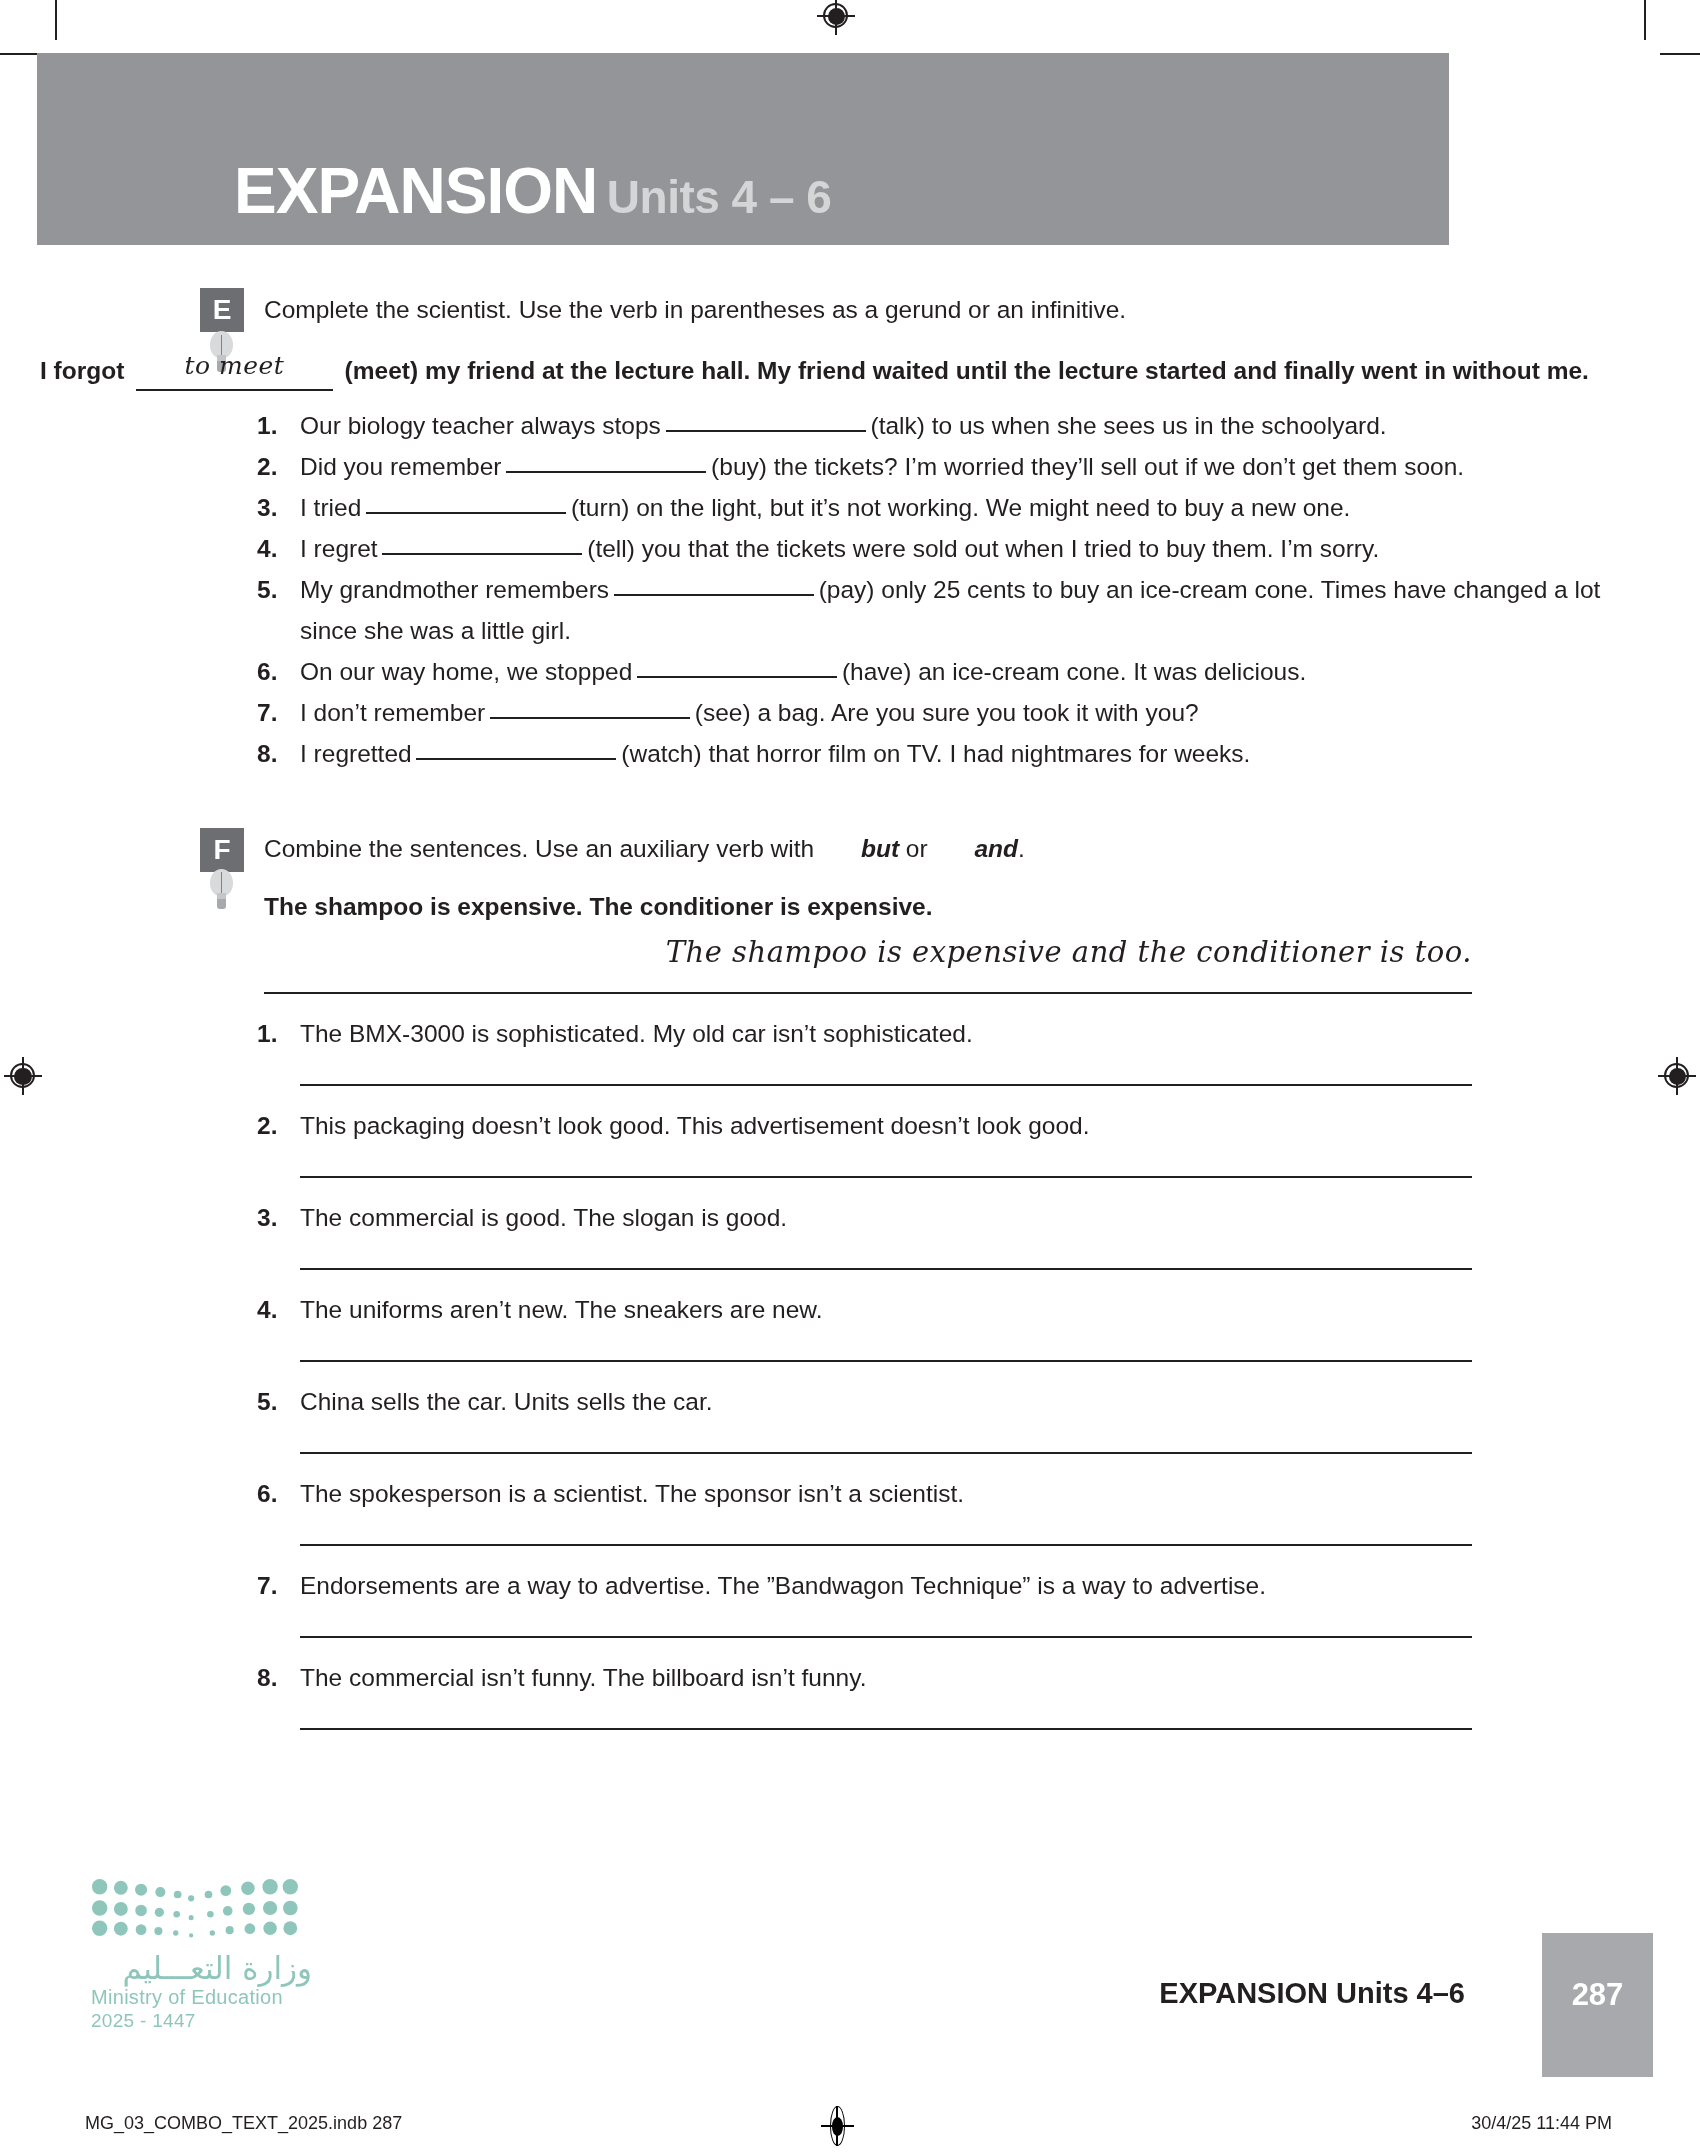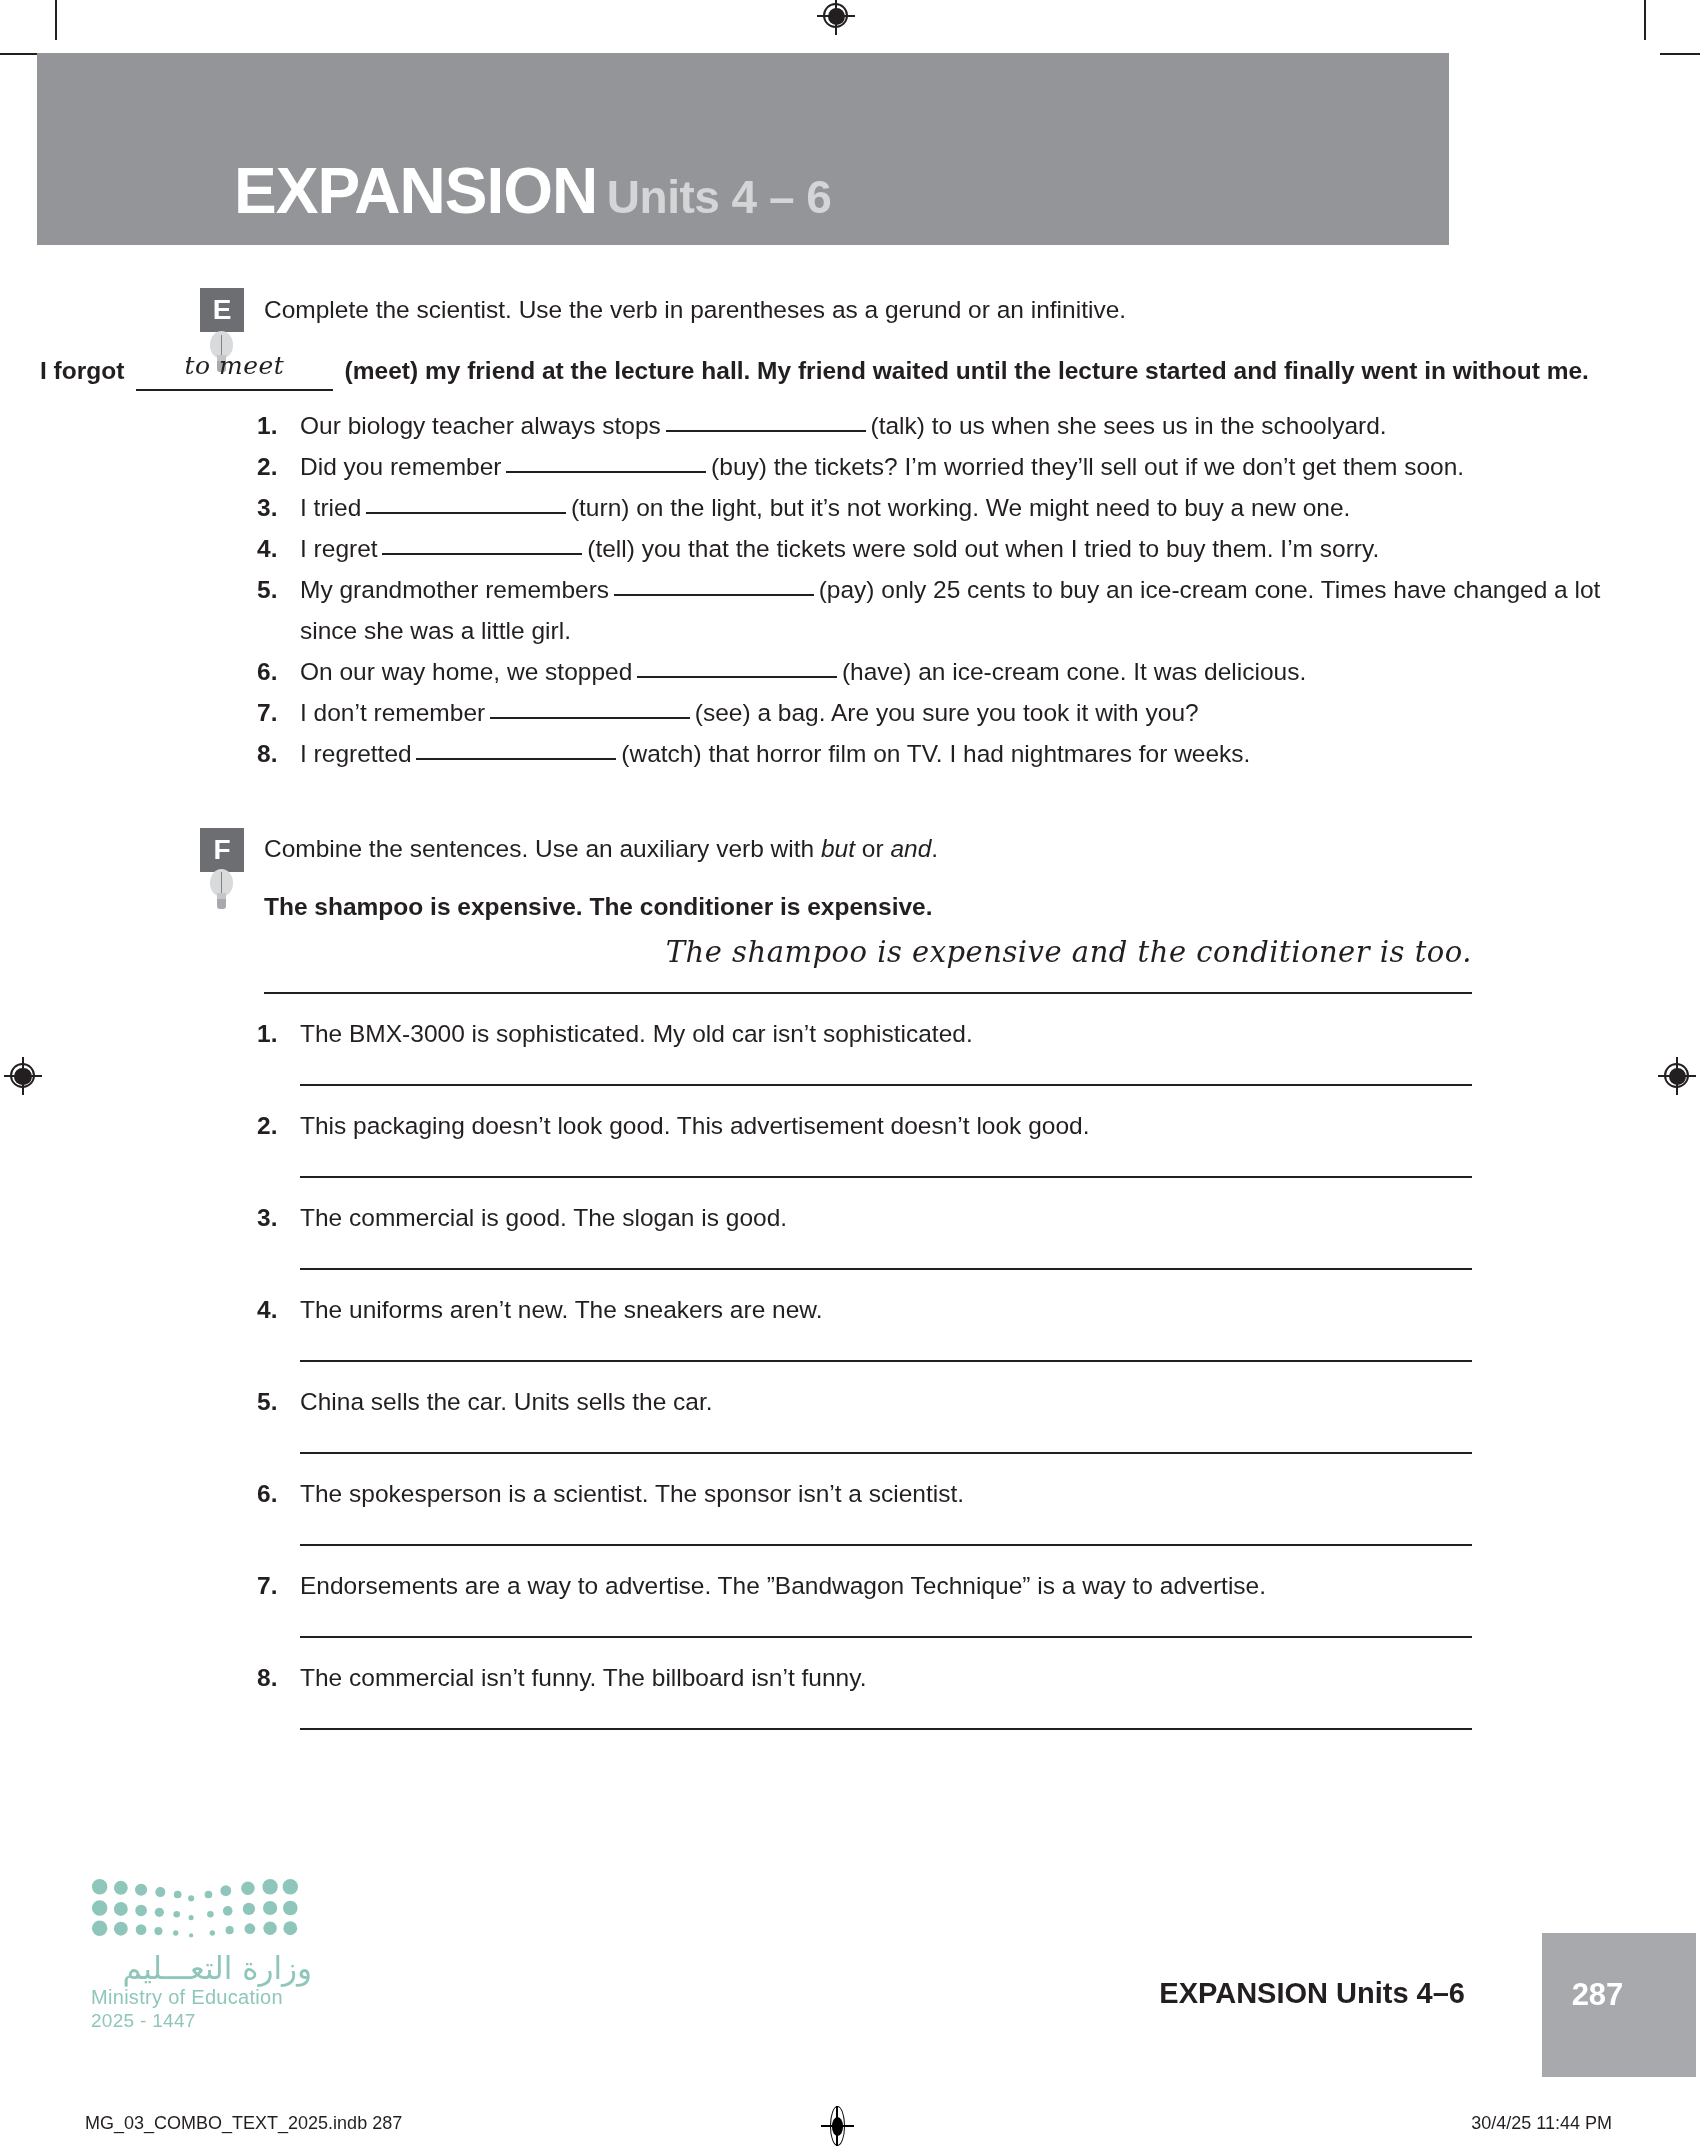--- a/index.html
+++ b/index.html
@@ -112,21 +112,21 @@
     font-weight: bold;
     text-align: center;
     line-height: 44px;
   }
   .ex-directions {
     font-size: 24.5px;
     line-height: 33px;
     color: #231f20;
     padding-top: 4.8px;
   }
-  .ex-directions b { font-weight: normal; font-style: italic; }
+  .ex-directions b { font-weight: bold; font-style: italic; margin-left: 40px; }
 
   
   .bulb {
     position: absolute;
     left: 209px;
     width: 25px;
     height: 40px;
   }
   .bulb .glass {
     position: absolute;
@@ -280,21 +280,20 @@
     color: #231f20;
     white-space: nowrap;
   }
   .page-tab {
     position: absolute;
     left: 1542px;
     top: 1933px;
     width: 111px;
     height: 144px;
     background: #a7a9ac;
-    padding-left: 43px;
   }
   .page-num {
     position: absolute;
     left: 0;
     top: 44px;
     width: 111px;
     text-align: center;
     font-size: 31px;
     font-weight: bold;
     color: #ffffff;

